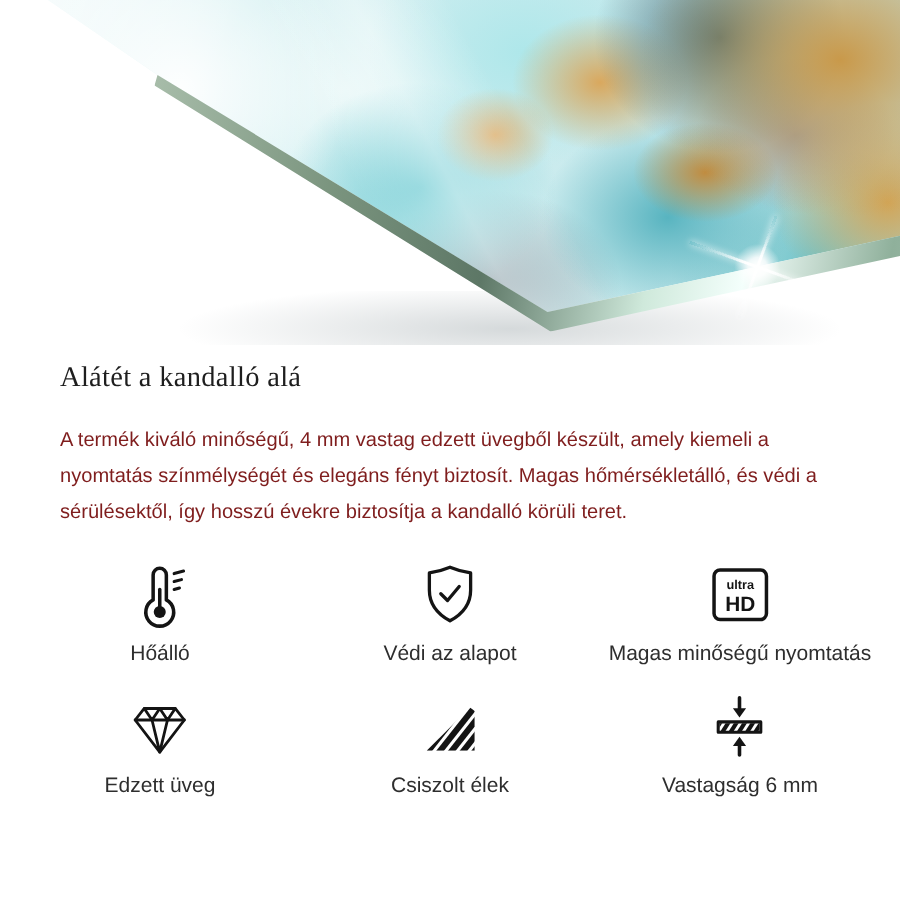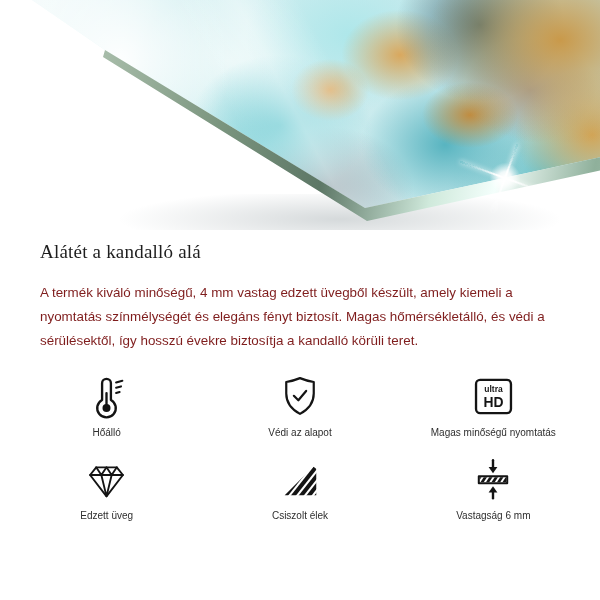--- a/index.html
+++ b/index.html
@@ -54,21 +54,21 @@
   .content { padding:0 40px; }
   h1 { margin-top:5px; font-family:"Liberation Serif","DejaVu Serif",serif;
     font-weight:400; font-size:19px; line-height:33px; color:#1e1e1e; letter-spacing:0.2px; }
   .desc { margin-top:13px; max-width:528px; font-size:13.4px; line-height:24px; color:#7f1d1d; }
 
   
   .features { margin-top:18px; padding:0 10px; display:grid;
     grid-template-columns:1fr 1fr 1fr; row-gap:16px; }
   .feature { display:flex; flex-direction:column; align-items:center; }
   .icon-box { height:50px; display:flex; align-items:center; justify-content:center; }
-  .feature-label { margin-top:6px; font-size:10px; color:#2e2e2e; text-align:center; }
+  .feature-label { margin-top:6px; font-size:14px; color:#2e2e2e; text-align:center; }
   svg { display:block; }
   .st { fill:none; stroke:#141414; stroke-width:2.4; stroke-linecap:round; stroke-linejoin:round; }
   .fl { fill:#141414; stroke:none; }
   .icontext { fill:#141414; font-family:"Liberation Sans","DejaVu Sans",sans-serif;
     font-weight:bold; text-anchor:middle; }
 </style>
 </head>
 <body>
 
 <div class="hero">

